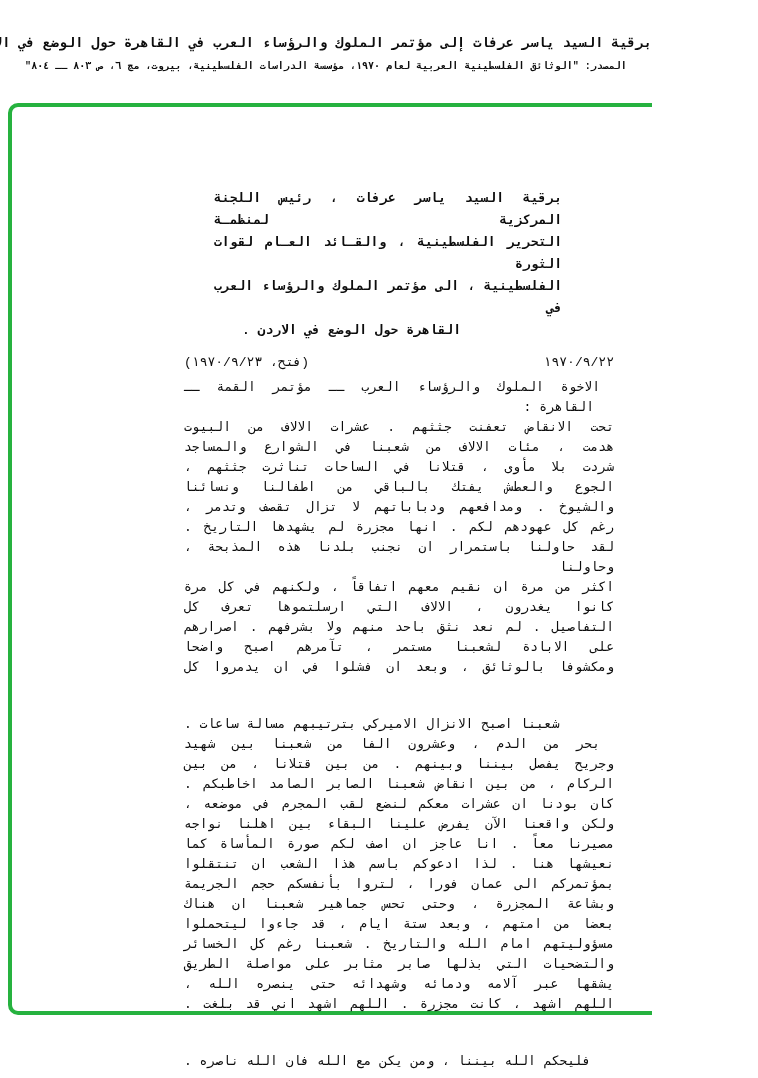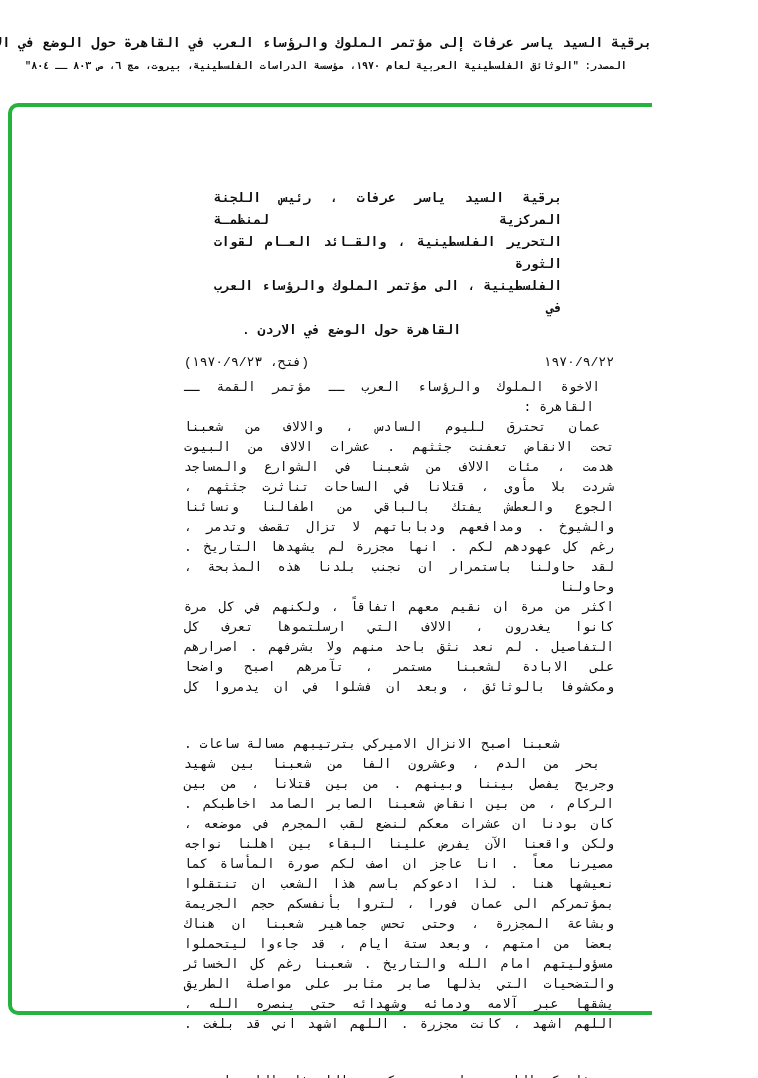--- a/index.html
+++ b/index.html
@@ -56,21 +56,20 @@
         <span>١٩٧٠/٩/٢٢</span>
         <span>(فتح، ١٩٧٠/٩/٢٣)</span>
       </div>
 
       <div class="salutation">
         <div class="bl first">الاخوة الملوك والرؤساء العرب ــ مؤتمر القمة ــ</div>
         <div class="bl sal2">القاهرة :</div>
       </div>
 
       <div class="para">
-        <div class="bl first">عمان تحترق لليوم السادس ، والالاف من شعبنا</div>
         <div class="bl">تحت الانقاض تعفنت جثثهم . عشرات الالاف من البيوت</div>
         <div class="bl">هدمت ، مئات الالاف من شعبنا في الشوارع والمساجد</div>
         <div class="bl">شردت بلا مأوى ، قتلانا في الساحات تناثرت جثثهم ،</div>
         <div class="bl">الجوع والعطش يفتك بالباقي من اطفالنا ونسائنا</div>
         <div class="bl">والشيوخ . ومدافعهم ودباباتهم لا تزال تقصف وتدمر ،</div>
         <div class="bl">رغم كل عهودهم لكم . انها مجزرة لم يشهدها التاريخ .</div>
         <div class="bl">لقد حاولنا باستمرار ان نجنب بلدنا هذه المذبحة ، وحاولنا</div>
         <div class="bl">اكثر من مرة ان نقيم معهم اتفاقاً ، ولكنهم في كل مرة</div>
         <div class="bl">كانوا يغدرون ، الالاف التي ارسلتموها تعرف كل</div>
         <div class="bl">التفاصيل . لم نعد نثق باحد منهم ولا بشرفهم . اصرارهم</div>

